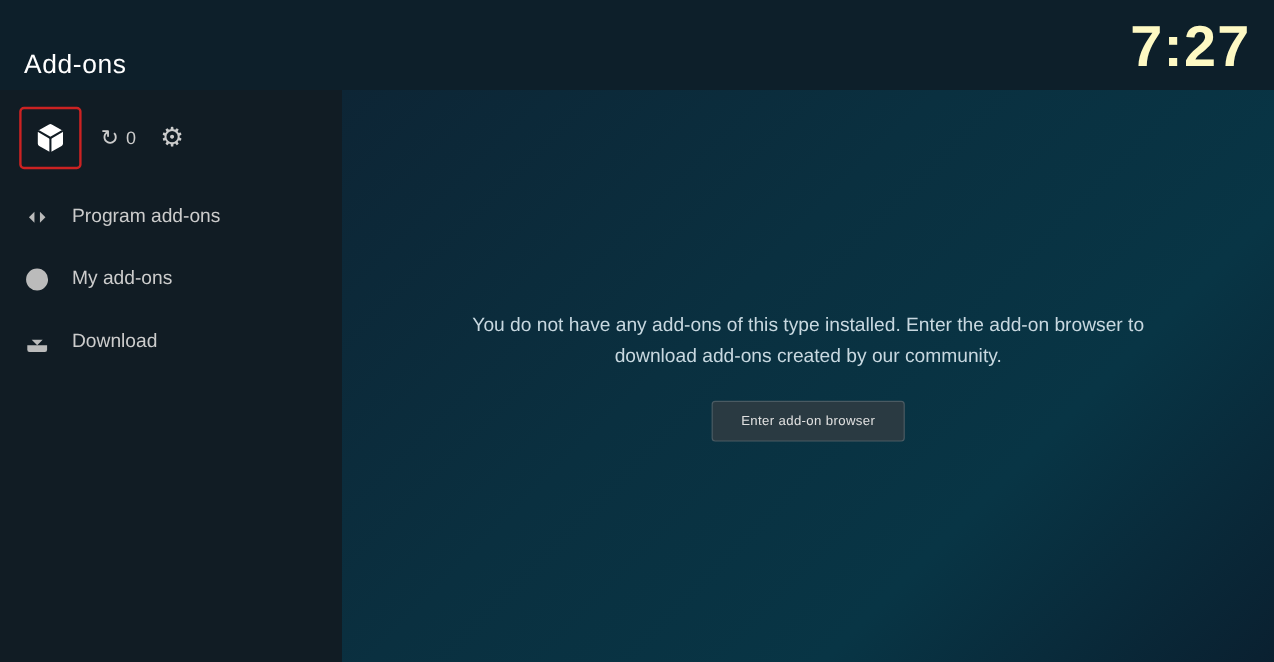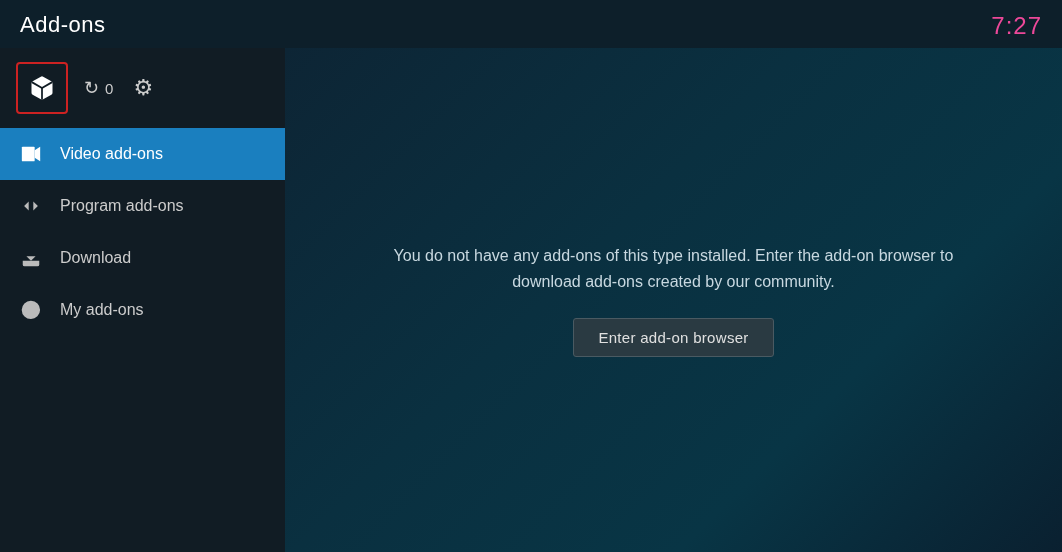--- a/index.html
+++ b/index.html
@@ -11,34 +11,34 @@
       color: #e0e0e0;
       overflow: hidden;
       display: flex;
       flex-direction: column;
     }
 
     
     .header {
       display: flex;
       justify-content: space-between;
-      align-items: flex-start;
+      align-items: flex-end;
       padding: 12px 20px 8px 20px;
       background: #0d1f2a;
     }
     .header-title {
       font-size: 22px;
       font-weight: 300;
       color: #ffffff;
       letter-spacing: 0.5px;
     }
     .header-time {
-      font-size: 24px;
-      font-weight: 400;
-      color: #ec4899;
+      font-size: 48px;
+      font-weight: 700;
+      color: #fef9c3;
       letter-spacing: 1px;
     }
 
     
     .main {
       display: flex;
       flex: 1;
       overflow: hidden;
     }
 
@@ -151,21 +151,21 @@
       line-height: 1.6;
       max-width: 600px;
       margin-bottom: 24px;
     }
 
     .enter-browser-btn {
       background: #2a3a42;
       border: 1px solid #4a5a62;
       color: #e0e0e0;
       padding: 10px 24px;
-      font-size: 15px;
+      font-size: 11px;
       border-radius: 3px;
       cursor: pointer;
       letter-spacing: 0.3px;
     }
   </style>
 </head>
 <body>
 
 <div class="header">
   <span class="header-title">Add-ons</span>
@@ -187,65 +187,56 @@
       </div>
 
       <div class="refresh-area">
         <span class="refresh-icon">↻</span>
         <span>0</span>
       </div>
 
       <span class="settings-icon">⚙</span>
     </div>
 
-    <div class="nav-item active">
-      <div class="nav-icon">
-        <svg viewBox="0 0 24 24">
-            <rect x="2" y="4" width="14" height="16" rx="1" ry="1"></rect>
-            <polygon points="22,4 16,8 16,16 22,20"></polygon>
-          </svg>
-      </div>
-      <span class="nav-label">Video add-ons</span>
-    </div>
 
 
 
     <div class="nav-item">
       <div class="nav-icon">
         <svg viewBox="0 0 24 24">
             <polyline points="14.5 17 19.5 12 14.5 7"></polyline>
             <polyline points="9.5 17 4.5 12 9.5 7"></polyline>
           </svg>
       </div>
       <span class="nav-label">Program add-ons</span>
     </div>
 
+
+    <div class="nav-item">
+      <div class="nav-icon">
+        <svg viewBox="0 0 24 24">
+            <circle cx="12" cy="12" r="3"></circle>
+            <path d="M19.07 4.93A10 10 0 1 0 4.93 19.07 10 10 0 0 0 19.07 4.93z"></path>
+            <path d="M12 2v4M12 18v4M2 12h4M18 12h4"></path>
+          </svg>
+      </div>
+      <span class="nav-label">My add-ons</span>
+    </div>
 
     <div class="nav-item">
       <div class="nav-icon">
         <svg viewBox="0 0 24 24">
             <path d="M21 15v4a2 2 0 0 1-2 2H5a2 2 0 0 1-2-2v-4"></path>
             <polyline points="7 10 12 15 17 10"></polyline>
             <line x1="12" y1="15" x2="12" y2="3"></line>
           </svg>
       </div>
       <span class="nav-label">Download</span>
     </div>
 
-    <div class="nav-item">
-      <div class="nav-icon">
-        <svg viewBox="0 0 24 24">
-            <circle cx="12" cy="12" r="3"></circle>
-            <path d="M19.07 4.93A10 10 0 1 0 4.93 19.07 10 10 0 0 0 19.07 4.93z"></path>
-            <path d="M12 2v4M12 18v4M2 12h4M18 12h4"></path>
-          </svg>
-      </div>
-      <span class="nav-label">My add-ons</span>
-    </div>
-
   </div>
 
   <div class="content">
     <p class="content-message">You do not have any add-ons of this type installed. Enter the add-on browser to download add-ons created by our community.</p>
     <button class="enter-browser-btn">Enter add-on browser</button>
   </div>
 
 </div>
 
 </body></html>

